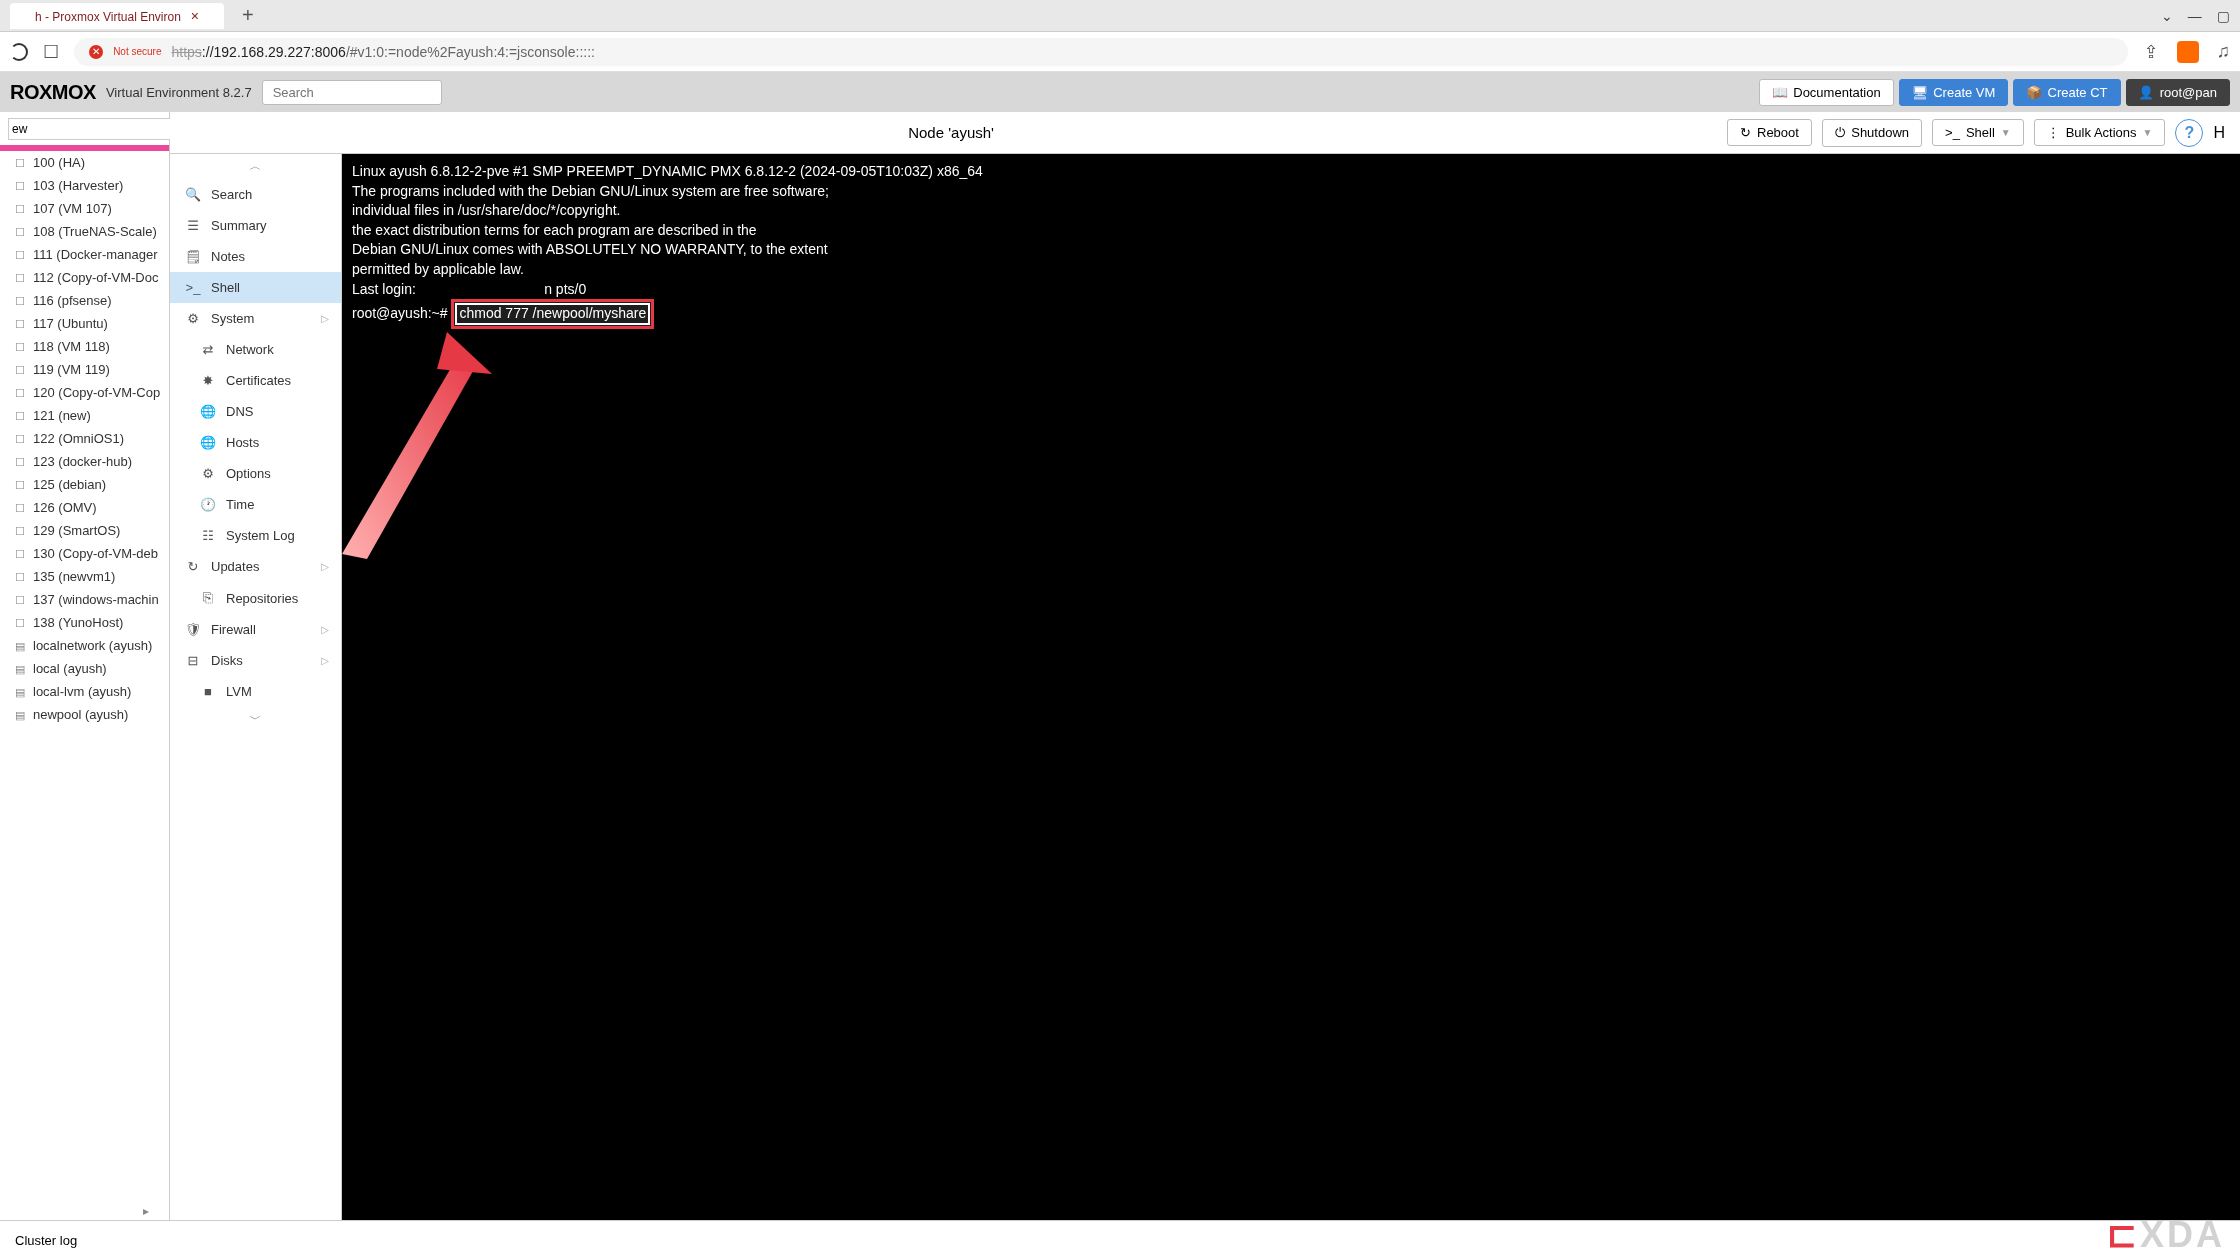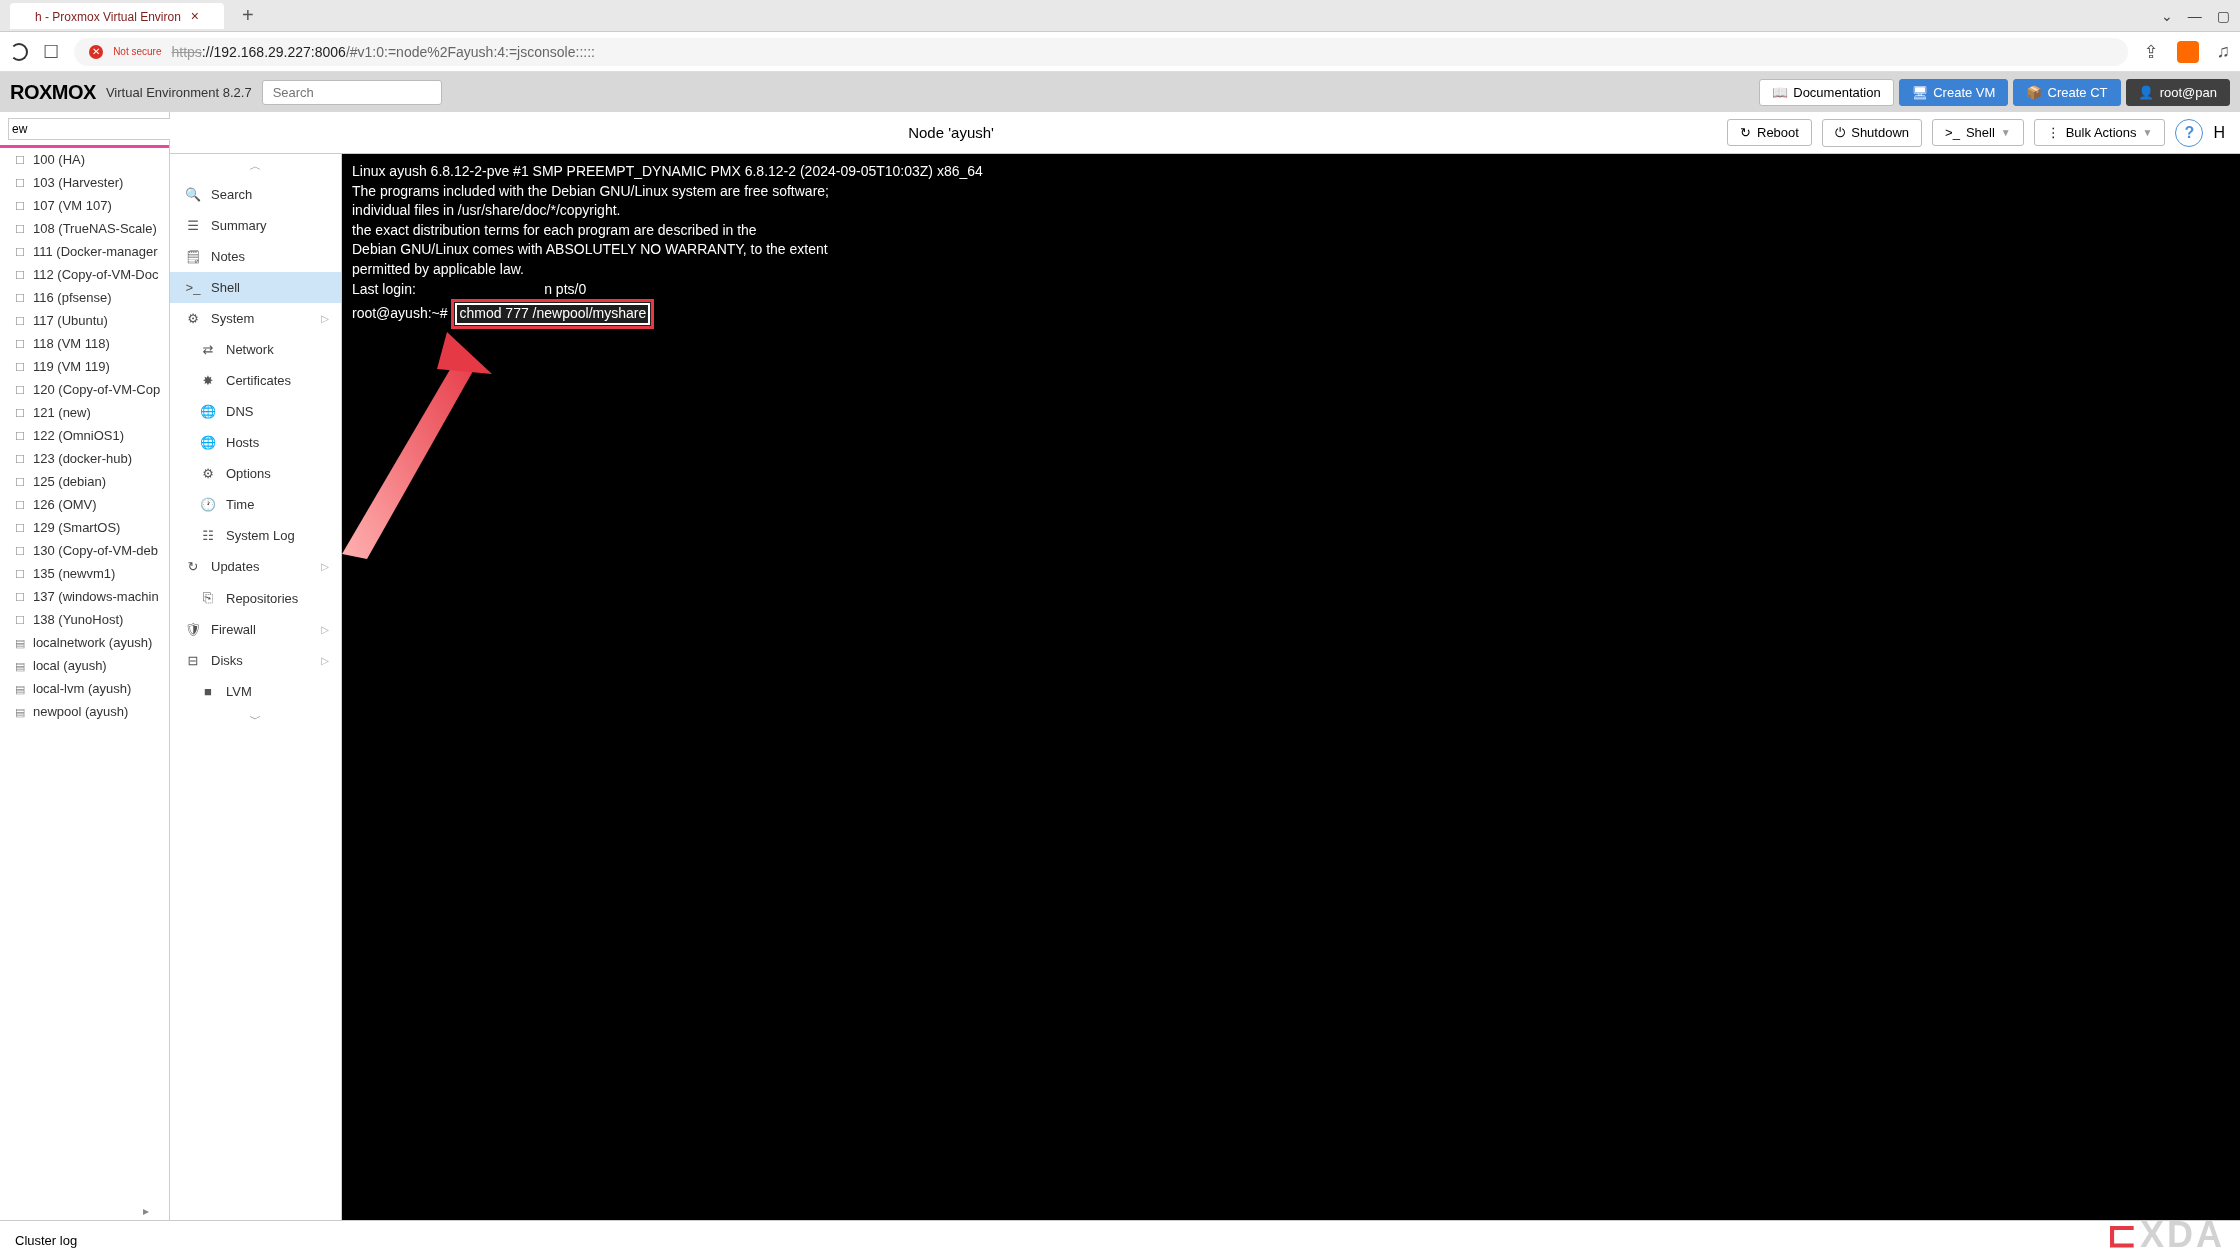--- a/index.html
+++ b/index.html
@@ -33,21 +33,21 @@
     .pm-btns { margin-left: auto; display: flex; gap: 5px; }
     .pm-btn { padding: 5px 12px; border: 1px solid #bbb; border-radius: 3px; font-size: 13px; background: #fff; cursor: pointer; display: flex; align-items: center; gap: 5px; }
     .pm-btn.blue { background: #3b82d4; color: #fff; border-color: #3b82d4; }
     .pm-btn.dark { background: #404040; color: #fff; border-color: #404040; }
     
     
     .main { display: flex; height: calc(100vh - 152px); }
     
     
     .tree-panel { width: 170px; background: #fff; border-right: 1px solid #ccc; display: flex; flex-direction: column; }
-    .tree-header { padding: 5px 8px; border-bottom: 3px solid #ec4899; display: flex; align-items: center; gap: 5px; font-size: 13px; }
+    .tree-header { padding: 5px 8px; border-bottom: 6px solid #ec4899; display: flex; align-items: center; gap: 5px; font-size: 13px; }
     .tree-dropdown { flex: 1; padding: 3px; border: 1px solid #ccc; font-size: 12px; }
     .gear-btn { padding: 3px 6px; border: 1px solid #ccc; }
     .tree-list { flex: 1; overflow-y: auto; font-size: 13px; }
     .tree-item { padding: 4px 8px 4px 15px; cursor: pointer; white-space: nowrap; overflow: hidden; color: #333; }
     .tree-item .ico { display: inline-block; width: 14px; margin-right: 4px; color: #888; font-size: 11px; }
     
     
     .node-panel { flex: 1; display: flex; flex-direction: column; }
     .node-header { height: 42px; background: #fff; border-bottom: 1px solid #ccc; display: flex; align-items: center; padding: 0 15px; gap: 10px; }
     .node-title { font-size: 15px; flex: 1; text-align: center; }

